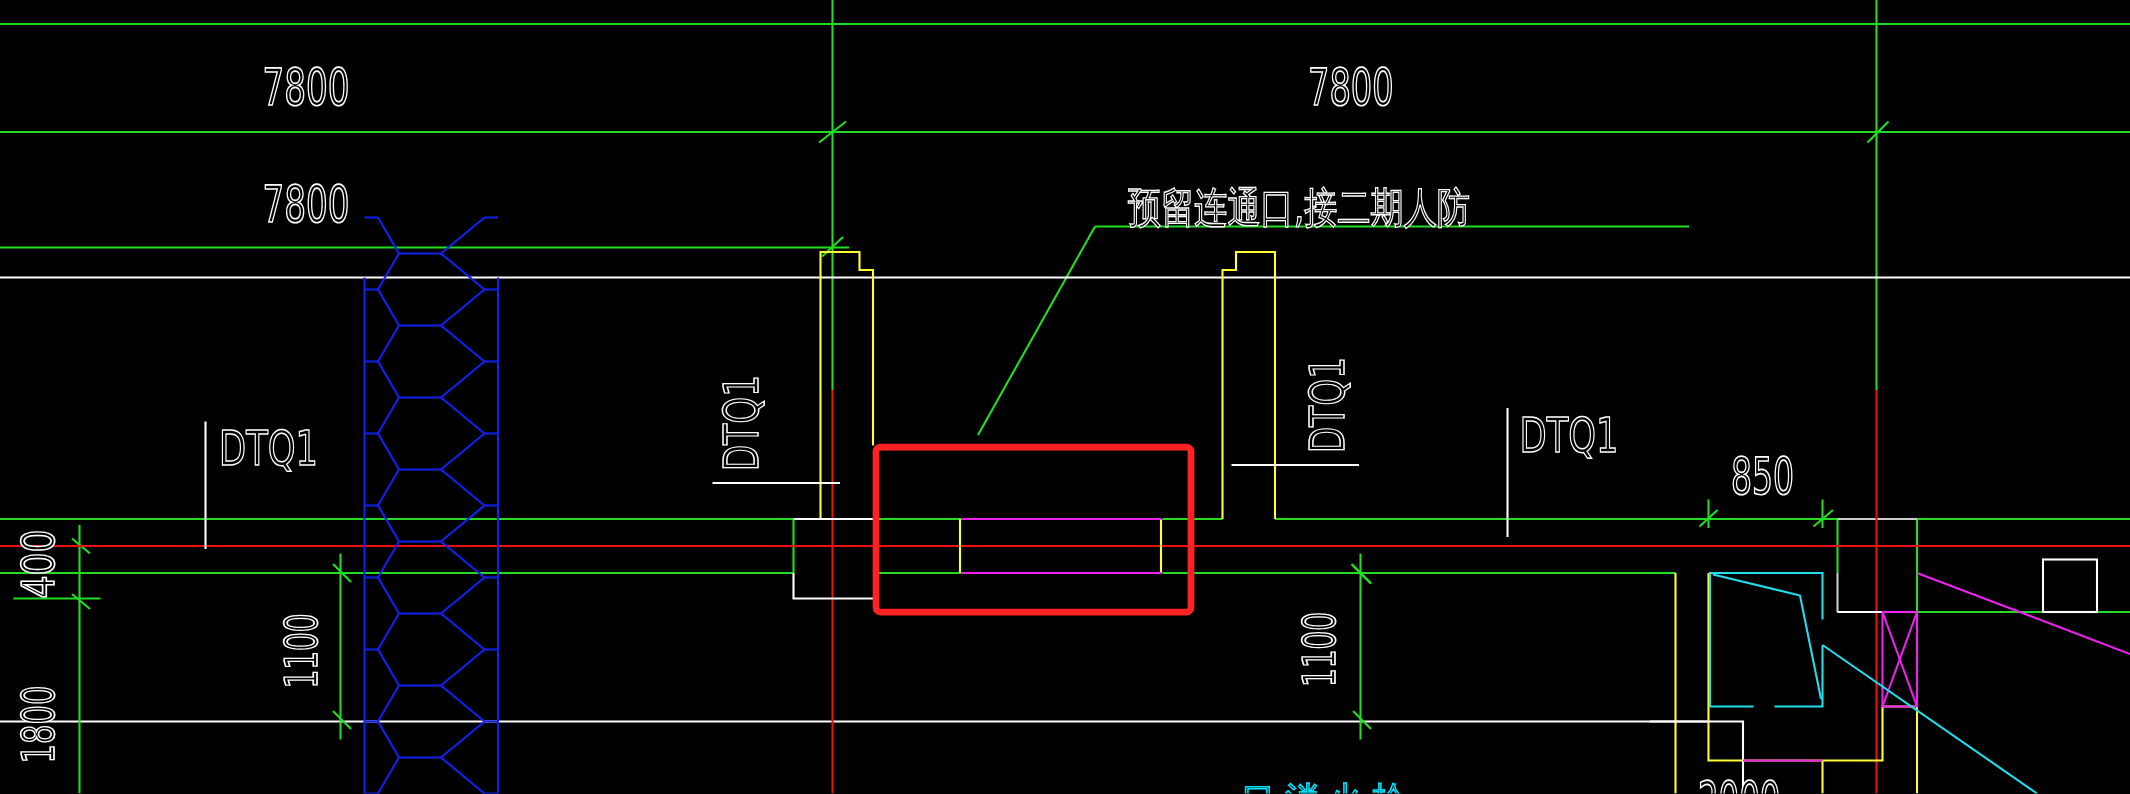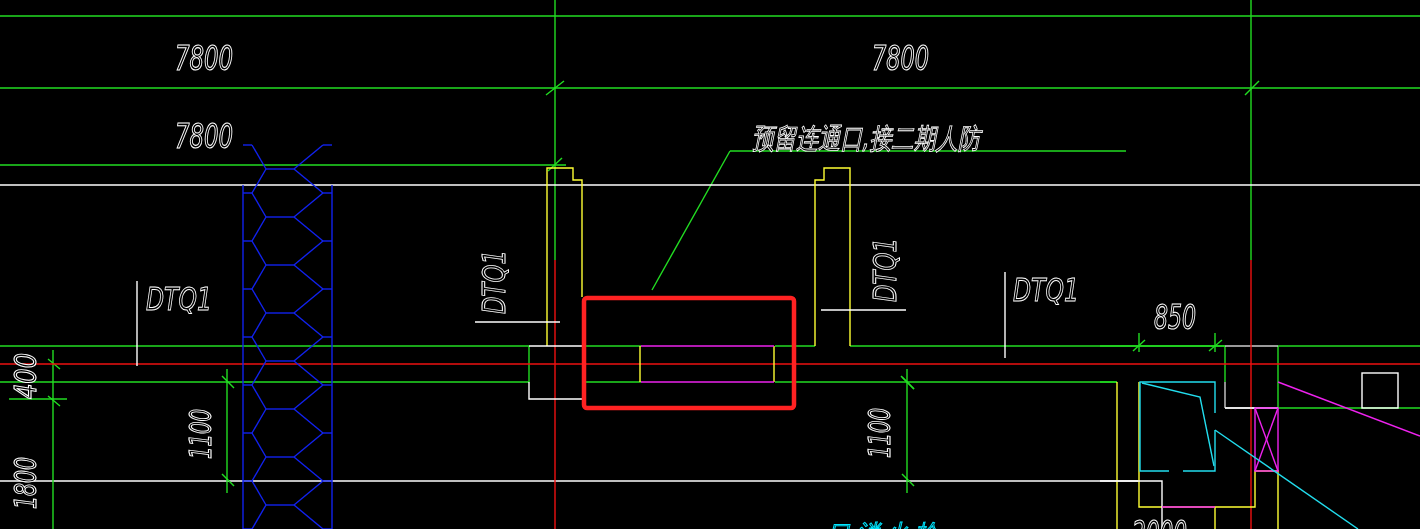--- a/index.html
+++ b/index.html
@@ -1,17 +1,17 @@
 <!DOCTYPE html>
 <html><head>
   <meta charset="utf-8">
   <style>
     html, body { margin: 0; padding: 0; background: #000; }
     body { width: 1420px; height: 529px; overflow: hidden; position: relative; font-family: "DejaVu Sans", sans-serif; }
-    #cad-viewport { position: absolute; left: 0; top: 0; width: 1420px; height: 529px; background: #000; font-style: italic; }
+    #cad-viewport { position: absolute; left: 0; top: 0; width: 1420px; height: 529px; background: #000; }
     svg { display: block; }
     .dim-text { font-family: "DejaVu Sans Condensed", "DejaVu Sans", sans-serif; font-size: 34px; fill: #000; stroke: #ffffff; stroke-width: 1.1; font-weight: normal; }
     .label-text { font-family: "DejaVu Sans", sans-serif; font-size: 32px; fill: #000; stroke: #ffffff; stroke-width: 1; }
     .note-text { font-family: "DejaVu Sans", sans-serif; font-size: 28px; fill: #000; stroke: #ffffff; stroke-width: 0.9; }
     .cyan-text { font-family: "DejaVu Sans", sans-serif; font-size: 22px; fill: #000; stroke: #00e5ff; stroke-width: 1; }
   </style>
 </head>
 <body>
 
 <div id="cad-viewport">

